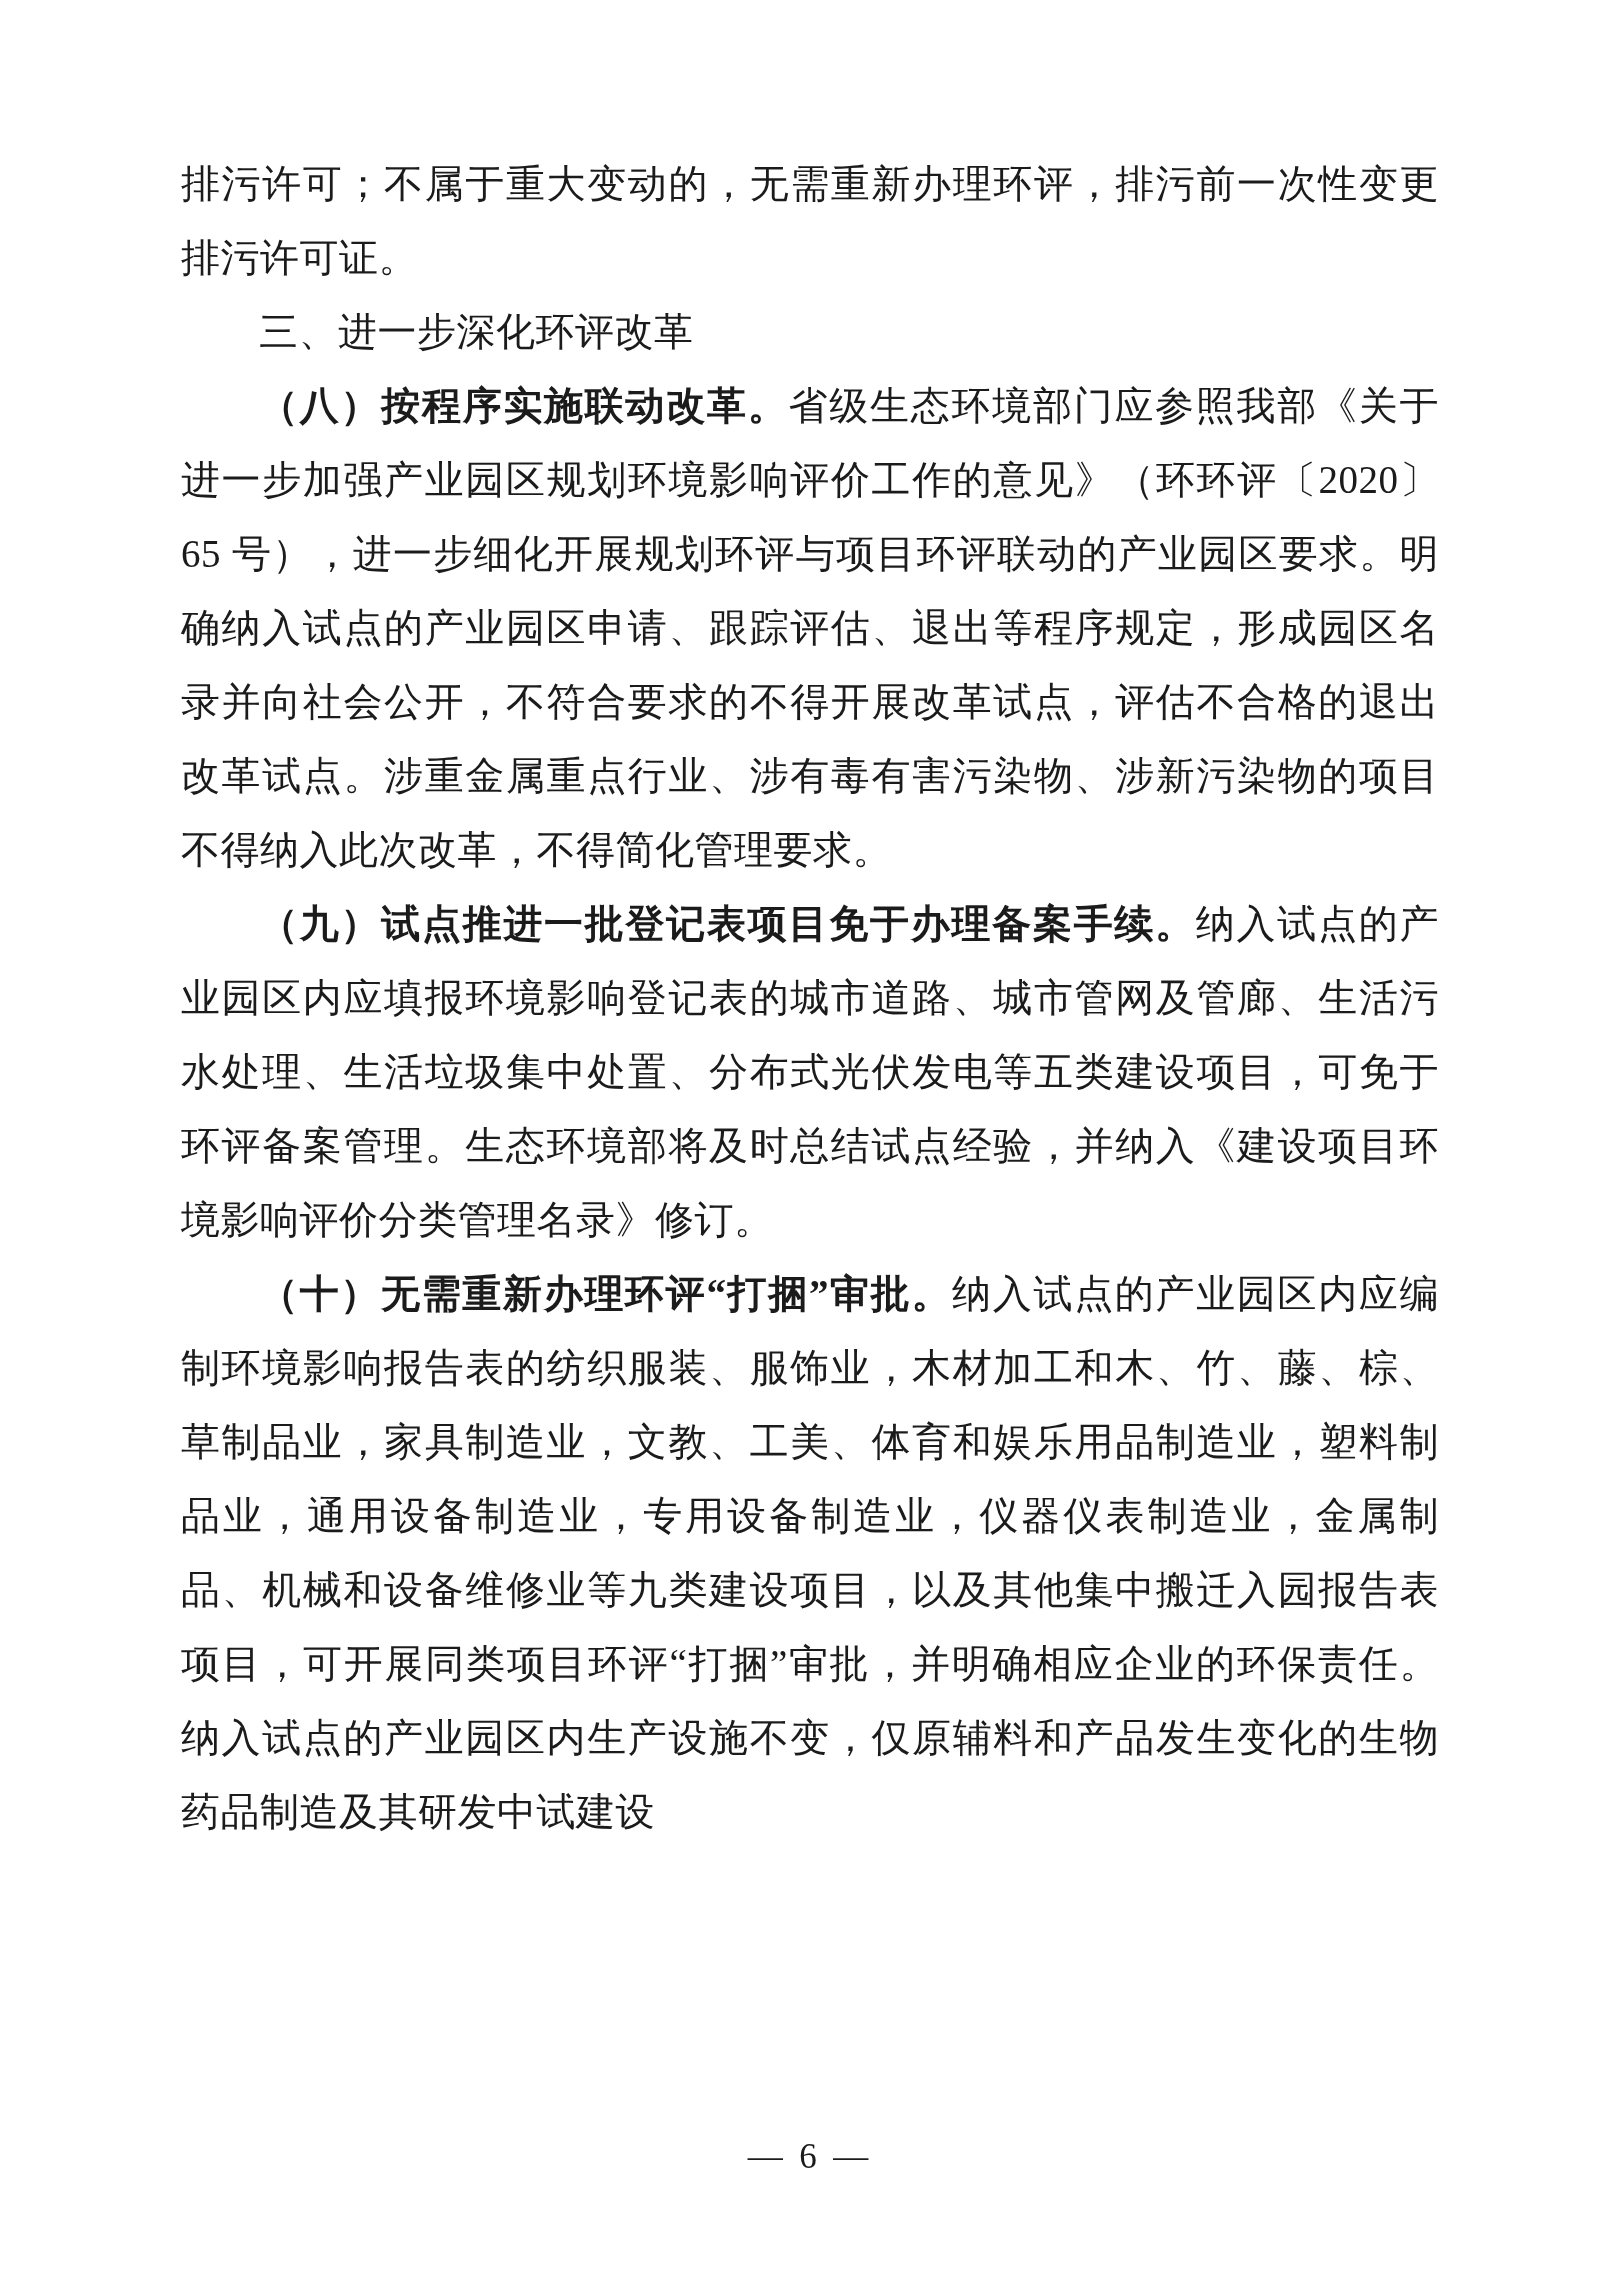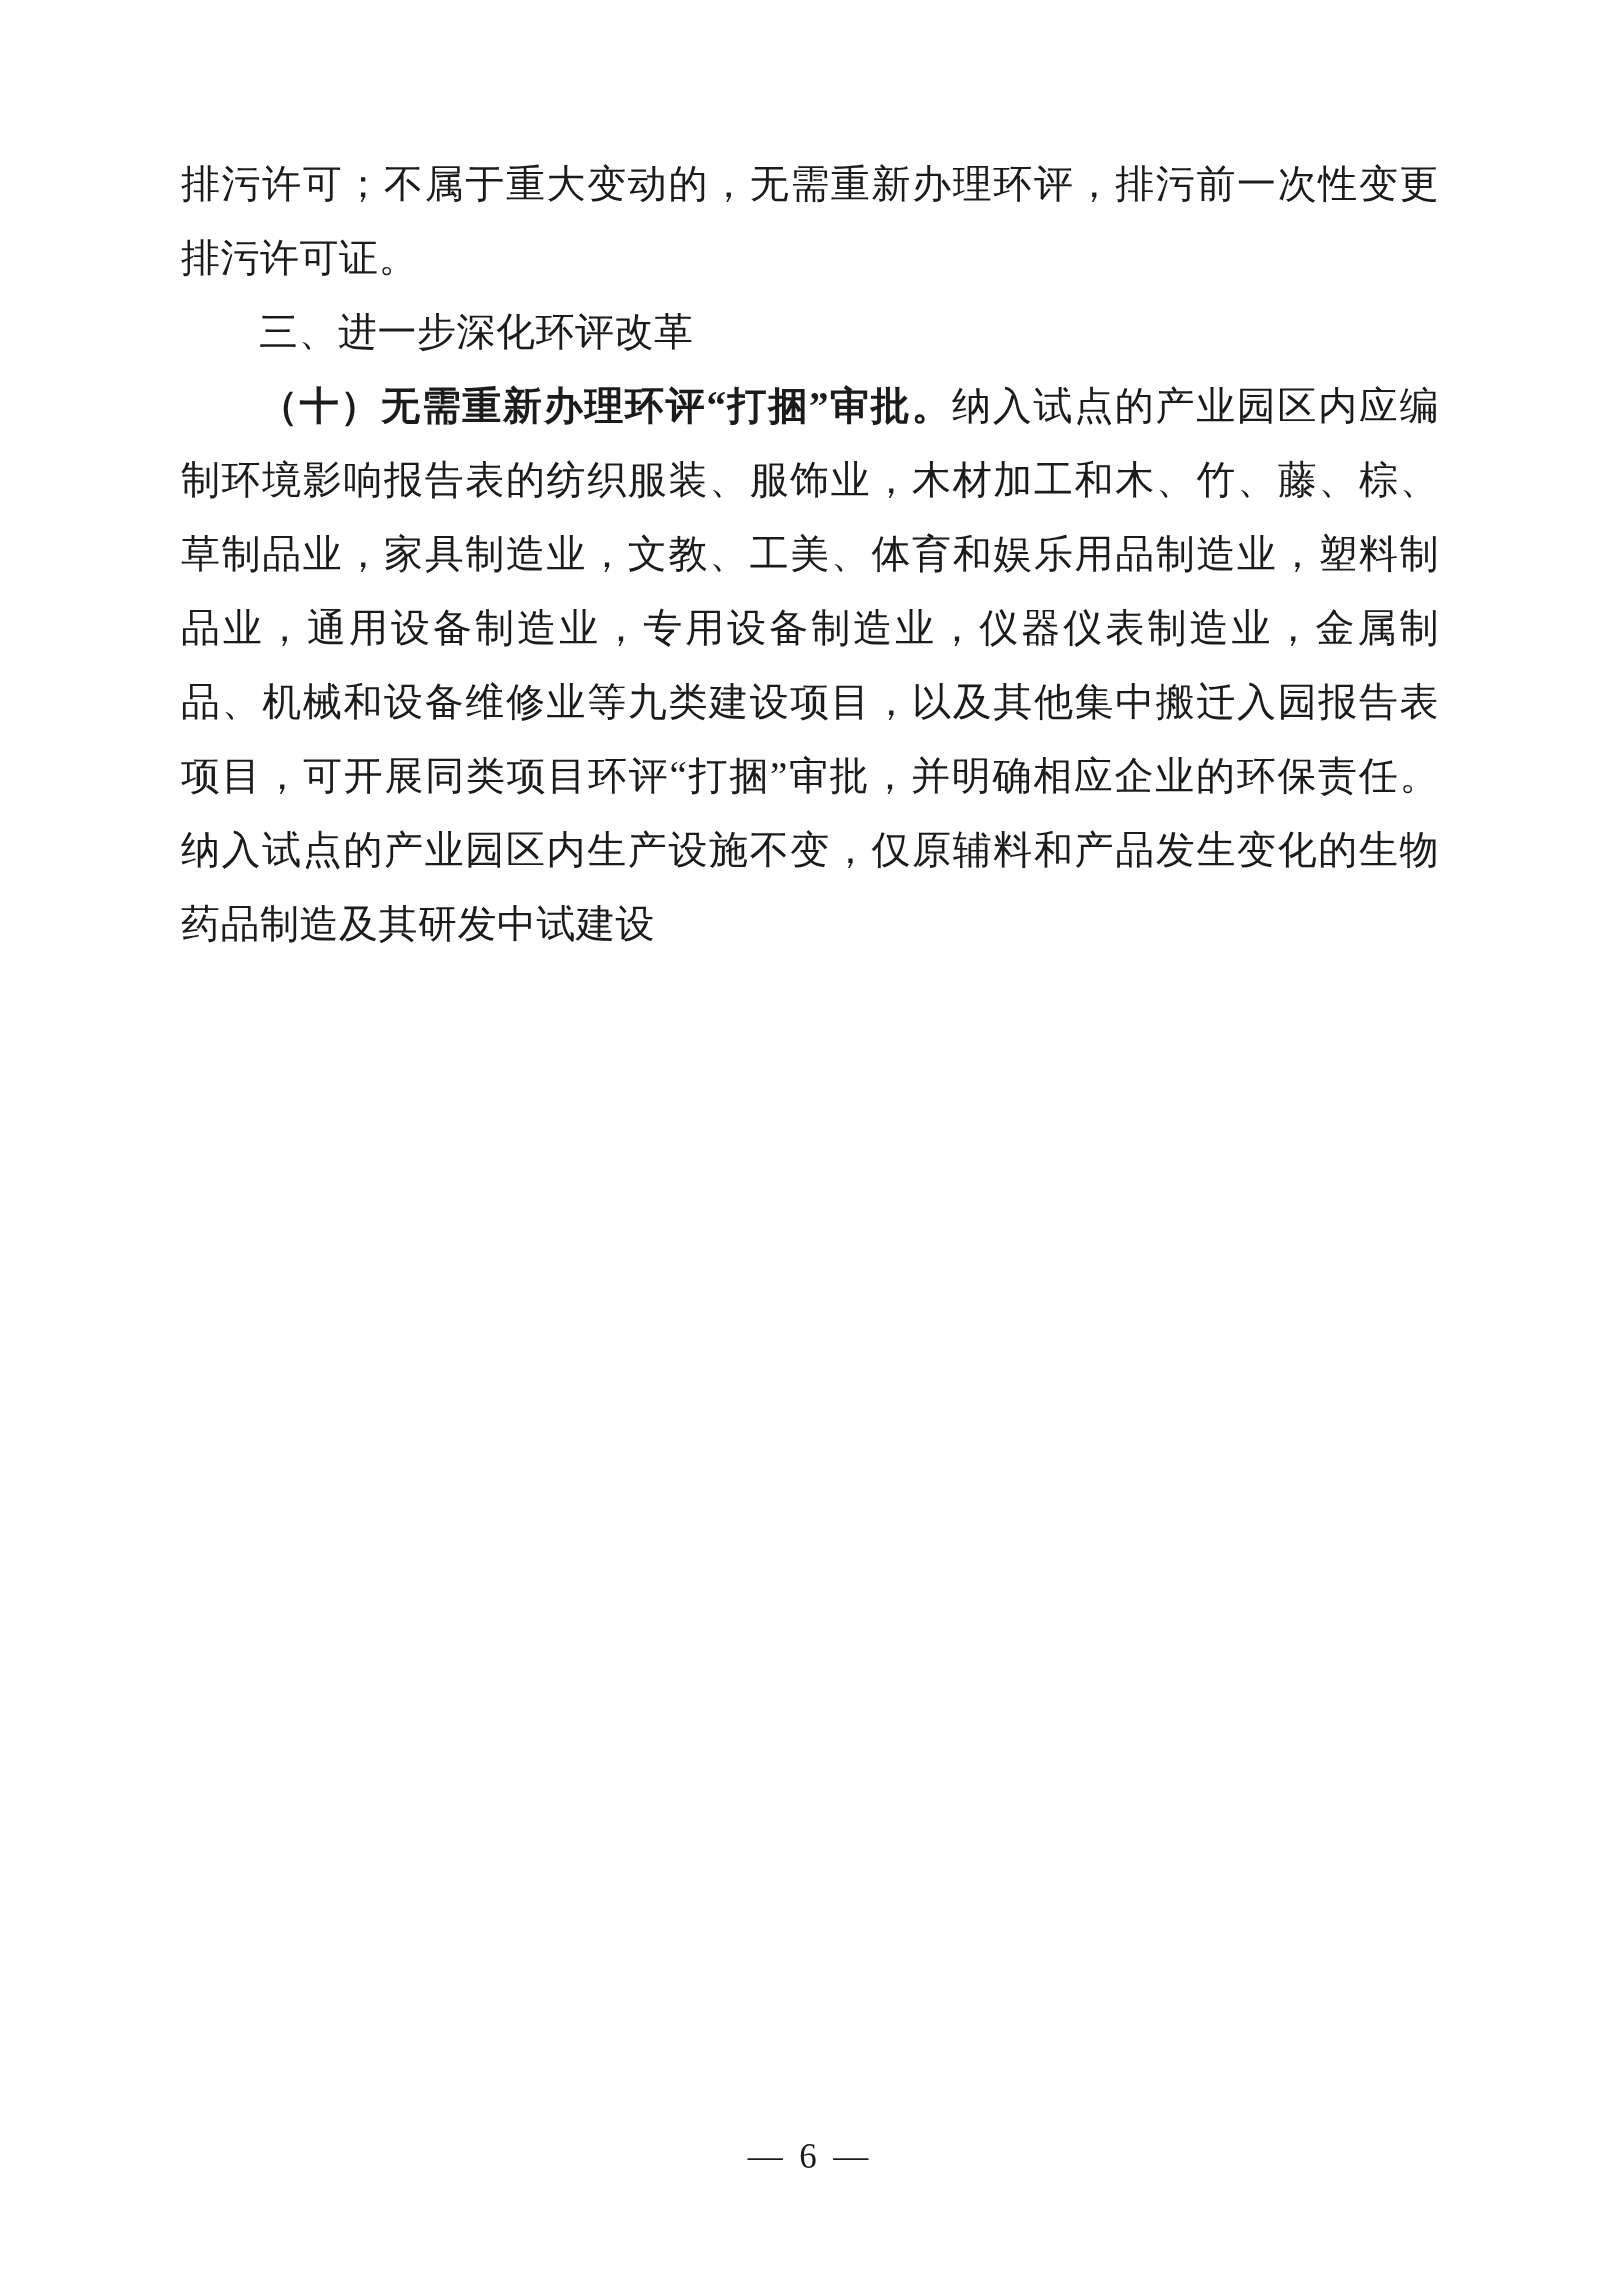--- a/index.html
+++ b/index.html
@@ -63,20 +63,22 @@
 </head>
 <body>
 
 <div class="page">
   <div class="doc-body">
 
     <p class="para">排污许可；不属于重大变动的，无需重新办理环评，排污前一次性变更排污许可证。</p>
 
     <p class="heading">三、进一步深化环评改革</p>
 
+    <p class="para indent"><span class="lead">（八）按程序实施联动改革。</span><span>省级生态环境部门应参照我部《关于进一步加强产业园区规划环境影响评价工作的意见》（环环评〔2020〕65 号），进一步细化开展规划环评与项目环评联动的产业园区要求。明确纳入试点的产业园区申请、跟踪评估、退出等程序规定，形成园区名录并向社会公开，不符合要求的不得开展改革试点，评估不合格的退出改革试点。涉重金属重点行业、涉有毒有害污染物、涉新污染物的项目不得纳入此次改革，不得简化管理要求。</span></p>
 
+    <p class="para indent"><span class="lead">（九）试点推进一批登记表项目免于办理备案手续。</span><span>纳入试点的产业园区内应填报环境影响登记表的城市道路、城市管网及管廊、生活污水处理、生活垃圾集中处置、分布式光伏发电等五类建设项目，可免于环评备案管理。生态环境部将及时总结试点经验，并纳入《建设项目环境影响评价分类管理名录》修订。</span></p>
 
     <p class="para indent"><span class="lead">（十）无需重新办理环评“打捆”审批。</span><span>纳入试点的产业园区内应编制环境影响报告表的纺织服装、服饰业，木材加工和木、竹、藤、棕、草制品业，家具制造业，文教、工美、体育和娱乐用品制造业，塑料制品业，通用设备制造业，专用设备制造业，仪器仪表制造业，金属制品、机械和设备维修业等九类建设项目，以及其他集中搬迁入园报告表项目，可开展同类项目环评“打捆”审批，并明确相应企业的环保责任。纳入试点的产业园区内生产设施不变，仅原辅料和产品发生变化的生物药品制造及其研发中试建设</span></p>
 
   </div>
   <div class="page-number">— 6 —</div>
 </div>
 
 
 </body></html>

